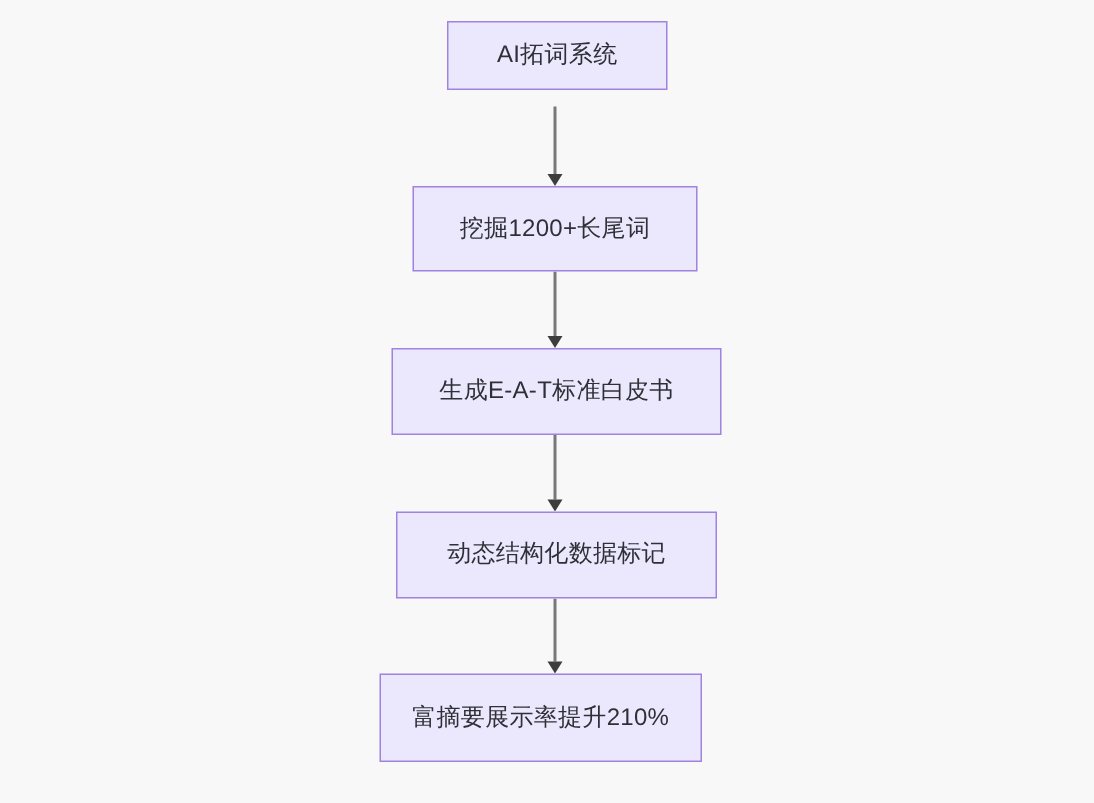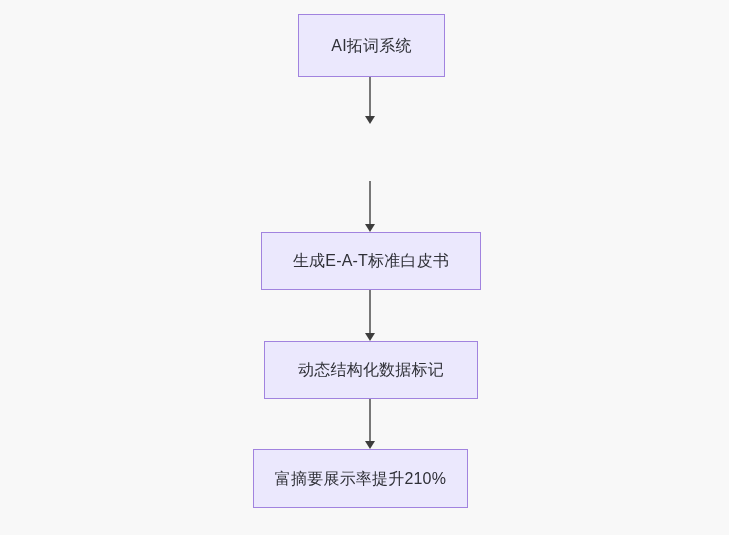--- a/index.html
+++ b/index.html
@@ -60,24 +60,27 @@
 
   <div class="connector" style="left:369px; top:181px; height:43px;"></div>
   <div class="arrowhead" style="left:365px; top:224px;"></div>
 
   <div class="connector" style="left:369px; top:290px; height:43px;"></div>
   <div class="arrowhead" style="left:365px; top:333px;"></div>
 
   <div class="connector" style="left:369px; top:399px; height:42px;"></div>
   <div class="arrowhead" style="left:365px; top:441px;"></div>
 
-  <div class="node" style="left:298px; top:14px; width:147px; height:63px;">
+  <div class="node" style="left:298px; top:14px; width:147px; height:46px;">
     <span class="node-label">AI拓词系统</span>
   </div>
 
+  <div class="node" style="left:275px; top:124px; width:190px; height:57px;">
+    <span class="node-label">挖掘1200+长尾词</span>
+  </div>
 
   <div class="node" style="left:264px; top:341px; width:214px; height:58px;">
     <span class="node-label">动态结构化数据标记</span>
   </div>
 
   <div class="node" style="left:261px; top:232px; width:220px; height:58px;">
     <span class="node-label">生成E-A-T标准白皮书</span>
   </div>
 
   <div class="node" style="left:253px; top:449px; width:215px; height:59px;">

